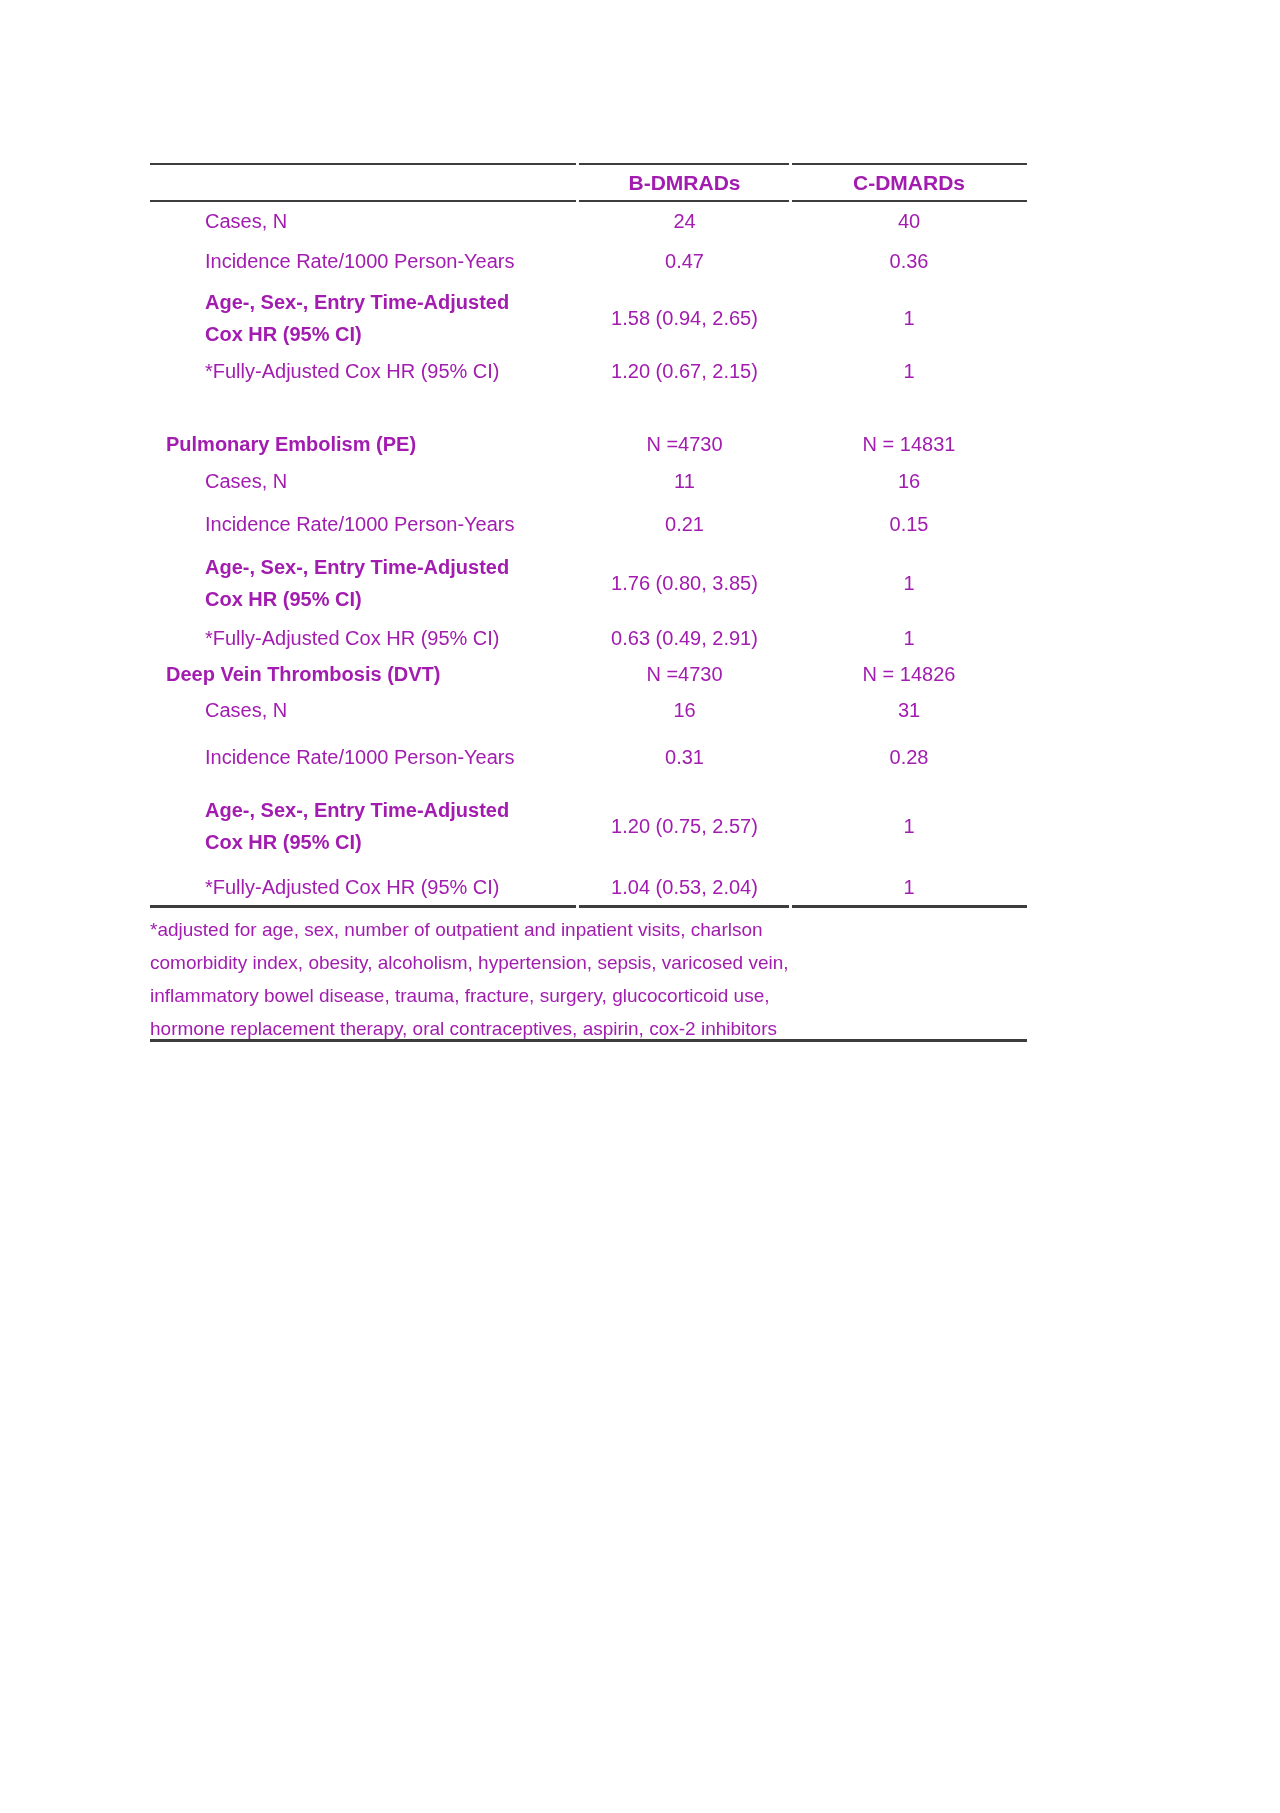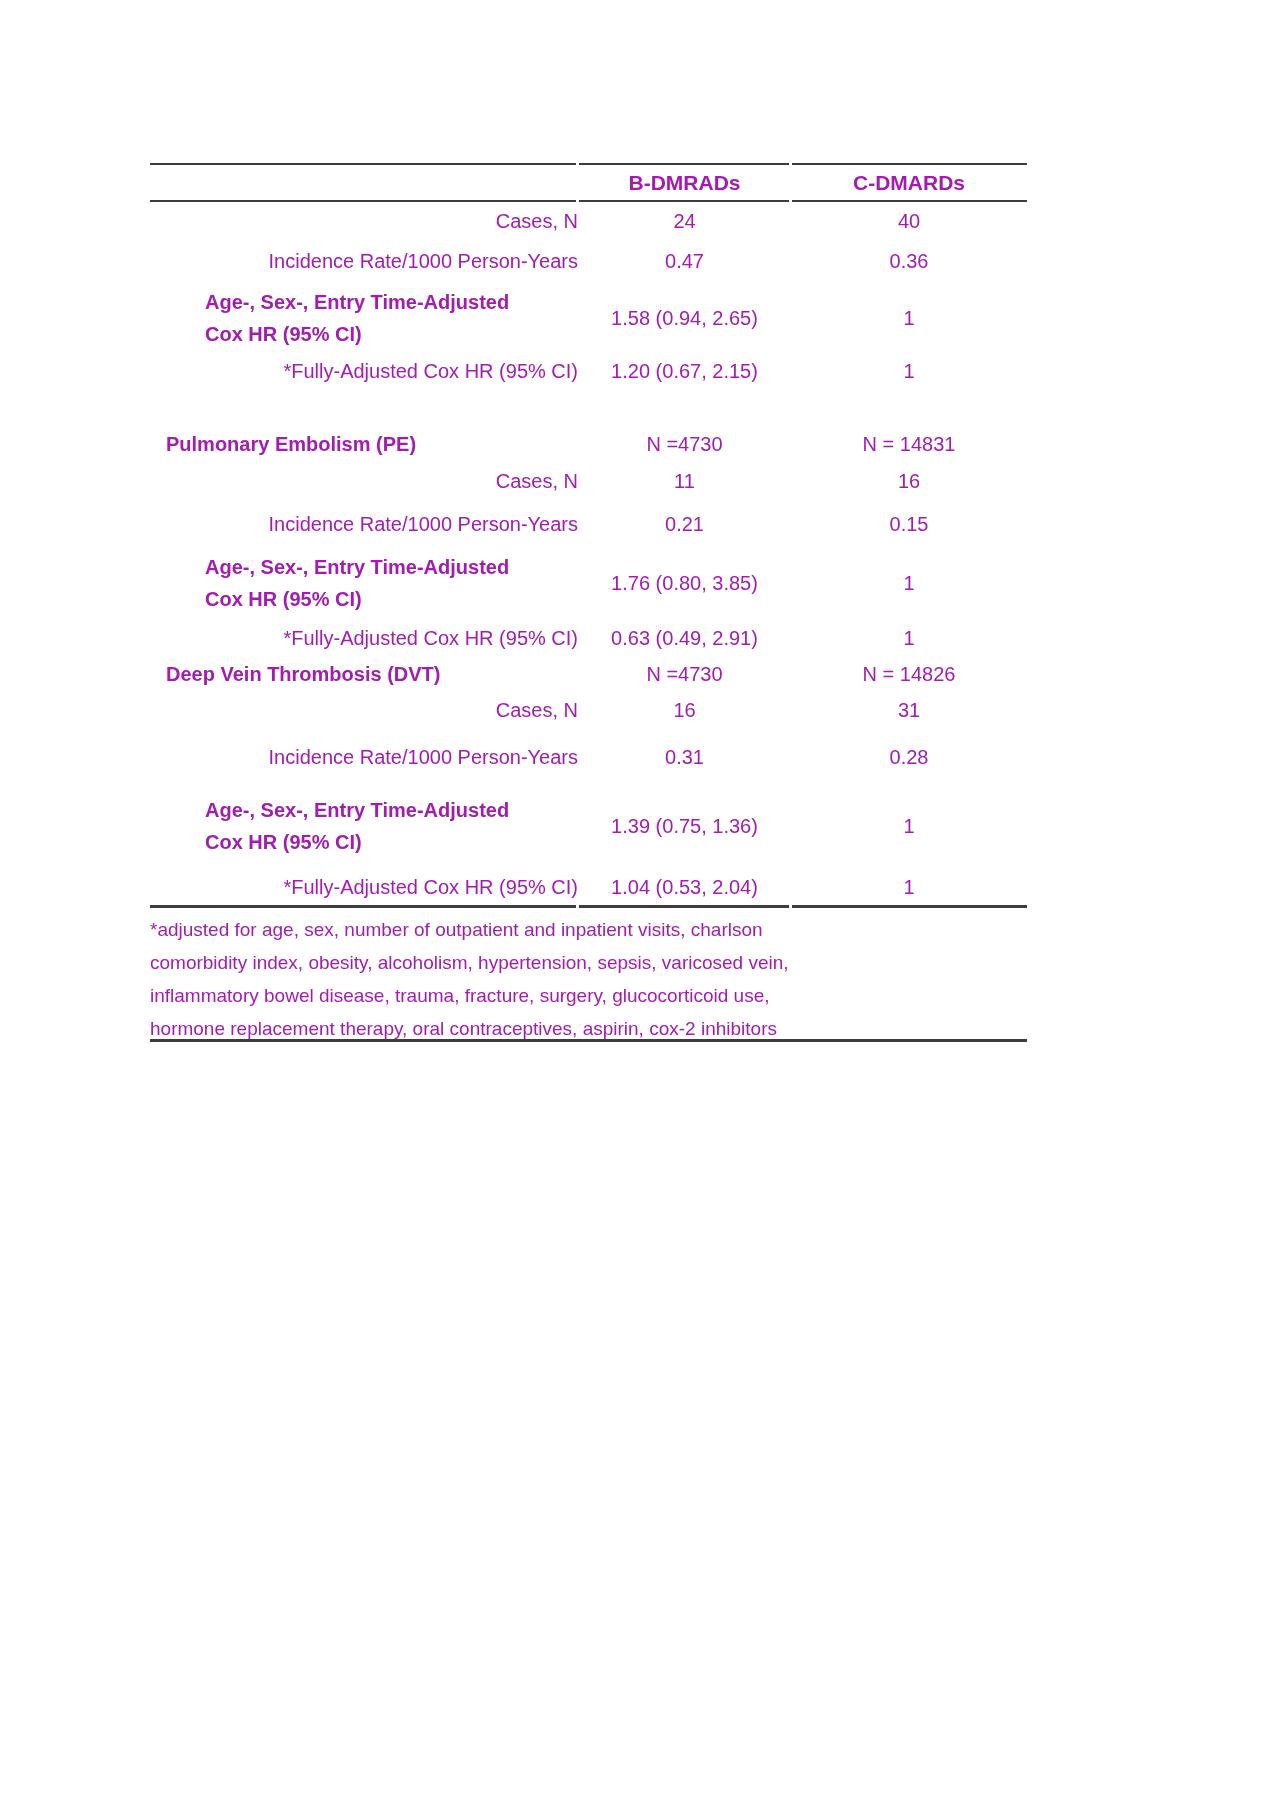--- a/index.html
+++ b/index.html
@@ -11,21 +11,21 @@
   .rule .seg{background:#3d3d3d;}
   .rule .s1{width:426px;}
   .rule .s2{width:210px;}
   .rule .s3{flex:1;}
   .rule.thin .seg{height:2px;}
   .rule.thick .seg{height:3px;}
   .rule.solid{display:block;background:#3d3d3d;height:3px;}
   
   .trow{display:grid;grid-template-columns:428px 213px 236px;align-items:center;}
   .cell{font-size:20px;line-height:26px;}
-  .label{padding-left:55px;text-align:right;}
+  .label{padding-left:55px;}
   .label2{padding-left:55px;line-height:32px;font-weight:bold;}
   .stitle{padding-left:16px;font-weight:bold;}
   .val{text-align:center;}
   .hdr{font-weight:bold;font-size:21px;text-align:center;}
   
   .h35{height:35px}.h38{height:38px}.h42{height:42px}.h72{height:72px}
   .h34{height:34px}.h36{height:36px}.h48{height:48px}.h70{height:70px}
   .h40{height:40px}.h32{height:32px}.h54{height:54px}.h84{height:84px}
   .h37{height:37px}
   .spacer{height:38px;}
@@ -124,21 +124,21 @@
     <div class="trow h54">
       <div class="cell label">Incidence Rate/1000 Person-Years</div>
       <div class="cell val">0.31</div>
       <div class="cell val">0.28</div>
     </div>
     <div class="trow h84">
       <div class="cell label2">
         <div>Age-, Sex-, Entry Time-Adjusted</div>
         <div>Cox HR (95% CI)</div>
       </div>
-      <div class="cell val">1.39 (0.75, 1.36)</div>
+      <div class="cell val">1.20 (0.75, 2.57)</div>
       <div class="cell val">1</div>
     </div>
     <div class="trow h37">
       <div class="cell label">*Fully-Adjusted Cox HR (95% CI)</div>
       <div class="cell val">1.04 (0.53, 2.04)</div>
       <div class="cell val">1</div>
     </div>
 
     <div class="rule thick">
       <div class="seg s1"></div>

